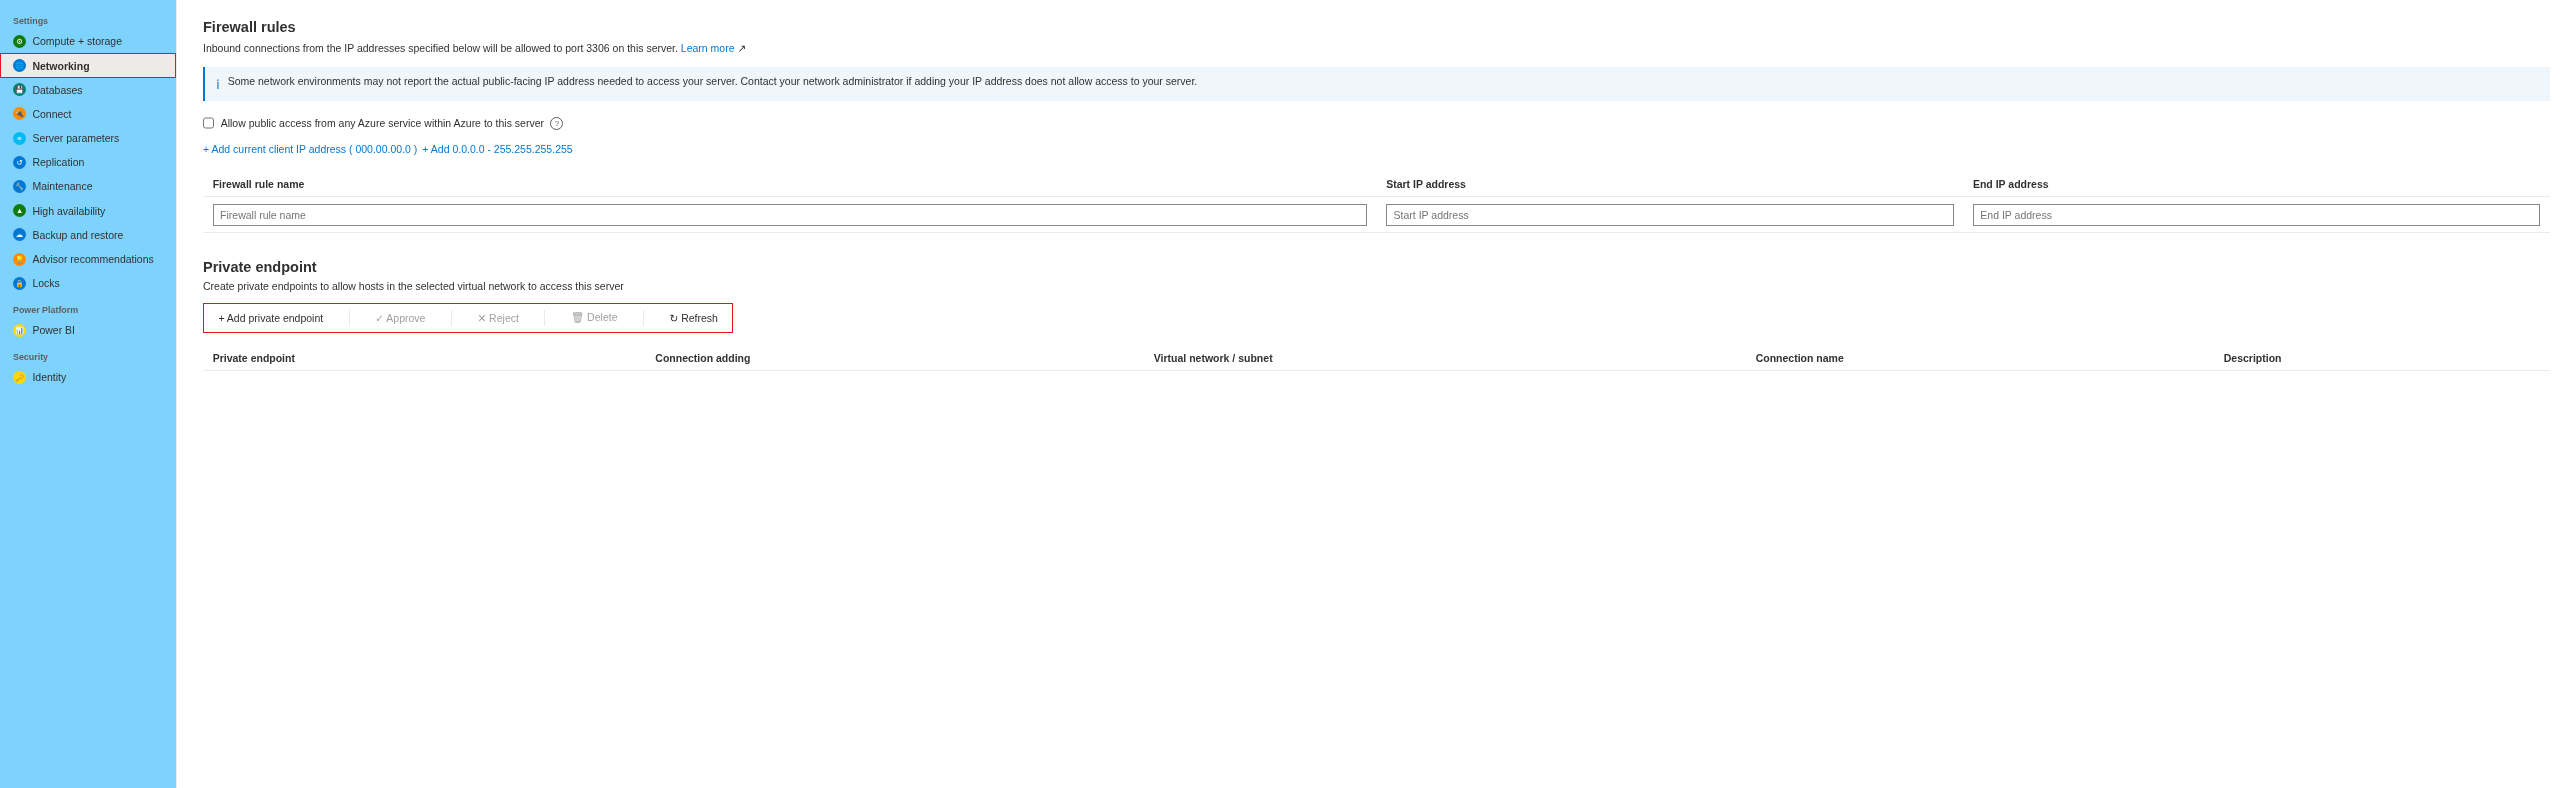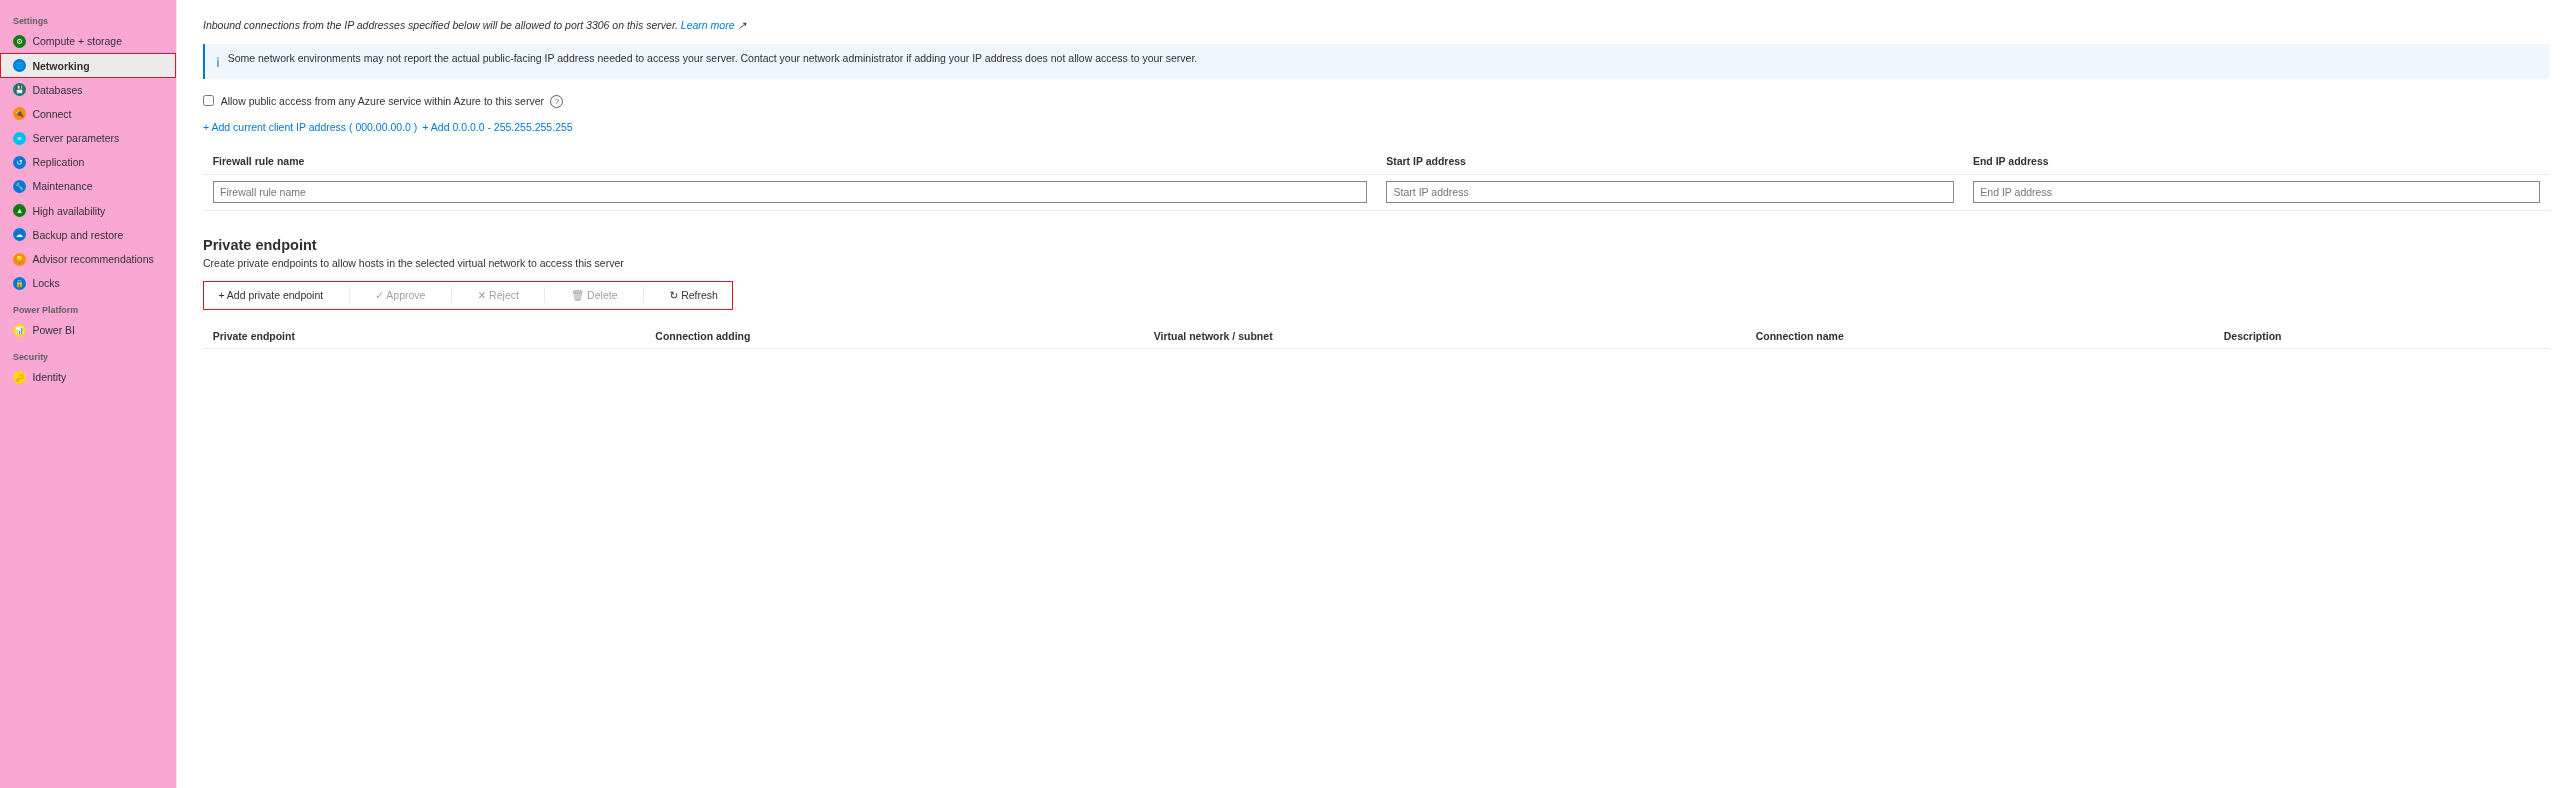--- a/index.html
+++ b/index.html
@@ -4,21 +4,21 @@
   <style>
     * { box-sizing: border-box; margin: 0; padding: 0; }
     body { font-family: 'Segoe UI', sans-serif; font-size: 10.5px; color: #323130; background: #fff; display: flex; height: 100vh; overflow: hidden; }
 
     
     .sidebar {
       width: 177px;
       min-width: 177px;
       border-right: 0.8px solid #edebe9;
       overflow-y: auto;
-      background: #f9a8d4;
+      background: #7dd3fc;
       padding: 6.4px 0;
     }
     .sidebar-section-label {
       font-size: 8.9px;
       font-weight: 700;
       color: #605e5c;
       padding: 9.7px 13px 3.2px 13px;
       text-transform: none;
     }
     .sidebar-item {
@@ -63,21 +63,20 @@
     .section-title {
       font-size: 14.5px;
       font-weight: 600;
       color: #323130;
       margin-bottom: 6.4px;
     }
     .section-desc {
       font-size: 10.5px;
       color: #323130;
       margin-bottom: 13px;
-      font-style: italic;
     }
     .section-desc a { color: #0078d4; text-decoration: none; }
 
     
     .info-box {
       background: #eff6fc;
       border-left: 2.4px solid #0078d4;
       padding: 8px 11.3px;
       display: flex;
       align-items: flex-start;
@@ -293,20 +292,21 @@
   <div class="sidebar-section-label">Security</div>
   <div class="sidebar-item">
     <span class="icon-circle icon-yellow" style="font-size:7.3px;">🔑</span>
     <span>Identity</span>
   </div>
 </aside>
 
 <main class="main-content">
 
   <div>
+    <h2 class="section-title">Firewall rules</h2>
     <p class="section-desc">
       <span>Inbound connections from the IP addresses specified below will be allowed to port 3306 on this server.</span>
       <a href="#">Learn more</a>
       <span> ↗</span>
     </p>
 
     <div class="info-box">
       <span class="info-icon">ℹ</span>
       <span>Some network environments may not report the actual public-facing IP address needed to access your server.  Contact your network administrator if adding your IP address does not allow access to your server.</span>
     </div>

